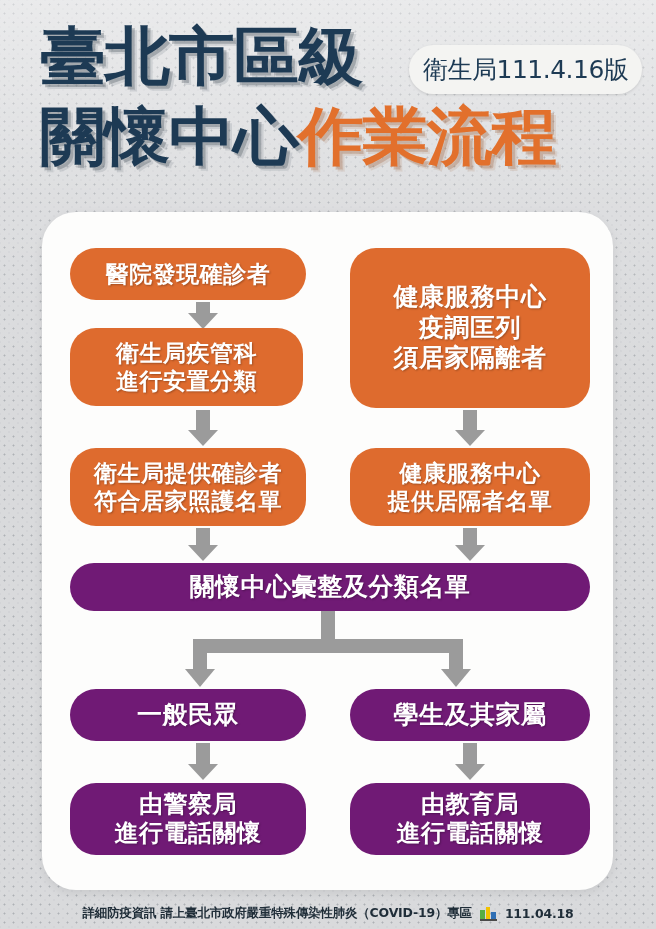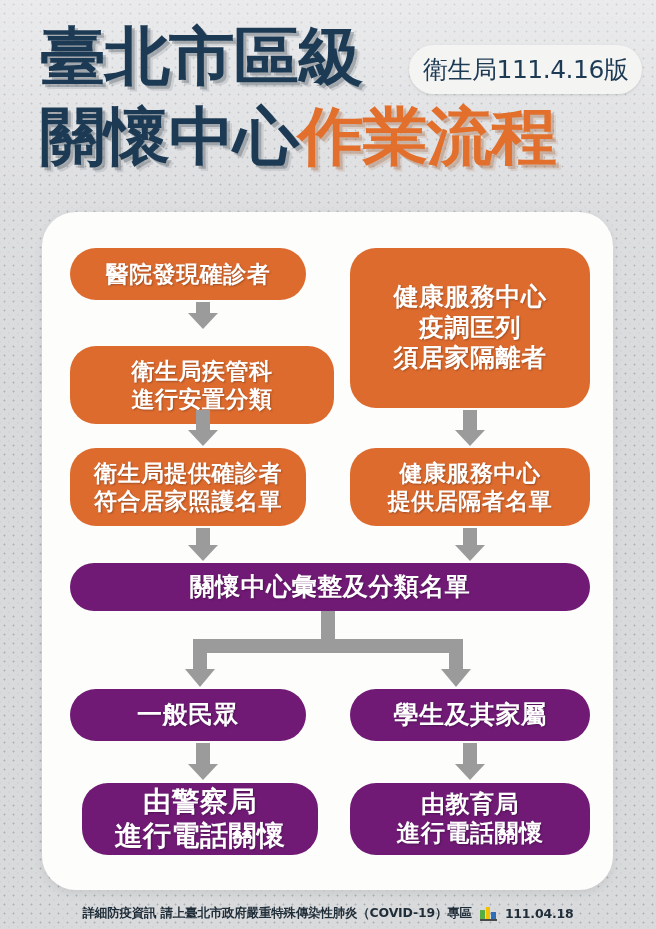--- a/index.html
+++ b/index.html
@@ -92,28 +92,28 @@
     line-height:1.22;
     letter-spacing:0.5px;
     text-shadow:1px 1px 2px rgba(0,0,0,.28);
   }
   .node.orange{background:#de6b2e;}
   .node.navy{background:#701a75;}
   .node .txt{white-space:pre-line;display:block;}
 
   
   #n-hospital   {left:70px; top:248px; width:236px; height:52px; font-size:23px;}
-  #n-cdc        {left:70px; top:346px; width:264px; height:78px; font-size:23px;}
+  #n-cdc        {left:70px; top:328px; width:233px; height:78px; font-size:23px;}
   #n-list-left  {left:70px; top:448px; width:236px; height:78px; font-size:23px;}
   #n-health     {left:350px;top:248px; width:240px; height:160px;font-size:25px;}
   #n-list-right {left:350px;top:448px; width:240px; height:78px; font-size:23px;}
   #n-center     {left:70px; top:563px; width:520px; height:48px; font-size:25px;}
   #n-public     {left:70px; top:689px; width:236px; height:52px; font-size:25px;}
   #n-student    {left:350px;top:689px; width:240px; height:52px; font-size:25px;}
-  #n-police     {left:70px; top:783px; width:236px; height:72px; font-size:28px;margin-left:12px;}
+  #n-police     {left:70px; top:783px; width:236px; height:72px; font-size:24px;}
   #n-education  {left:350px;top:783px; width:240px; height:72px; font-size:24px;}
 
   
   .arrow{position:absolute;}
   .arrow .shaft{
     position:absolute;left:50%;top:0;transform:translateX(-50%);
     width:14px;background:#9b9b9b;
   }
   .arrow .head{
     position:absolute;left:50%;transform:translateX(-50%);

